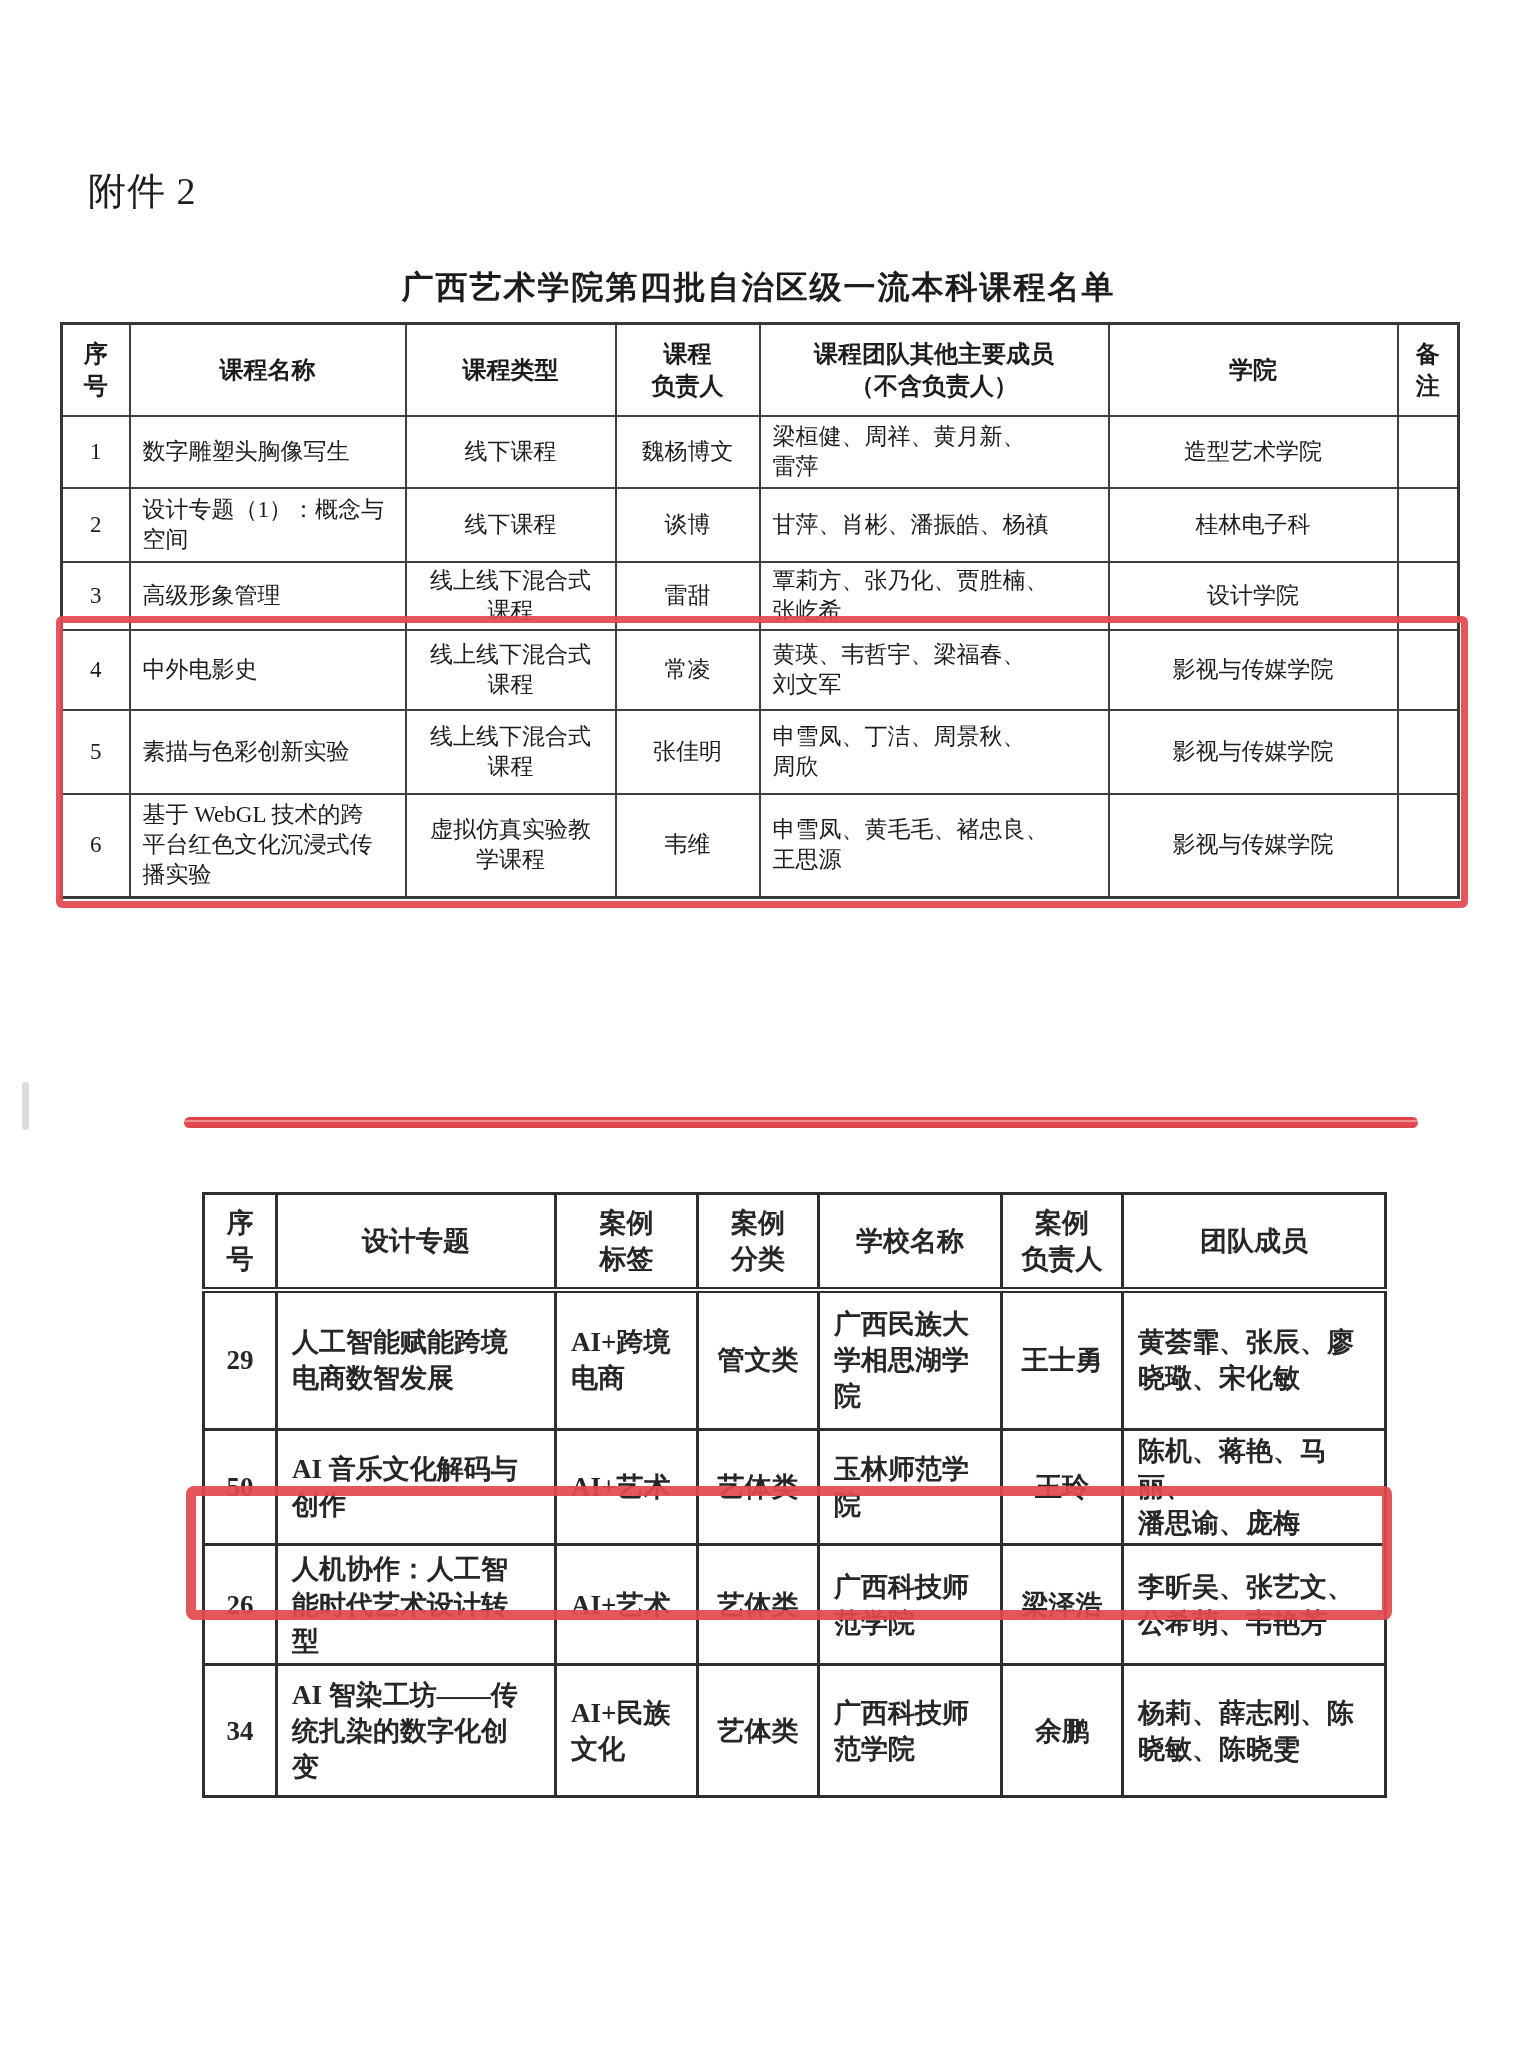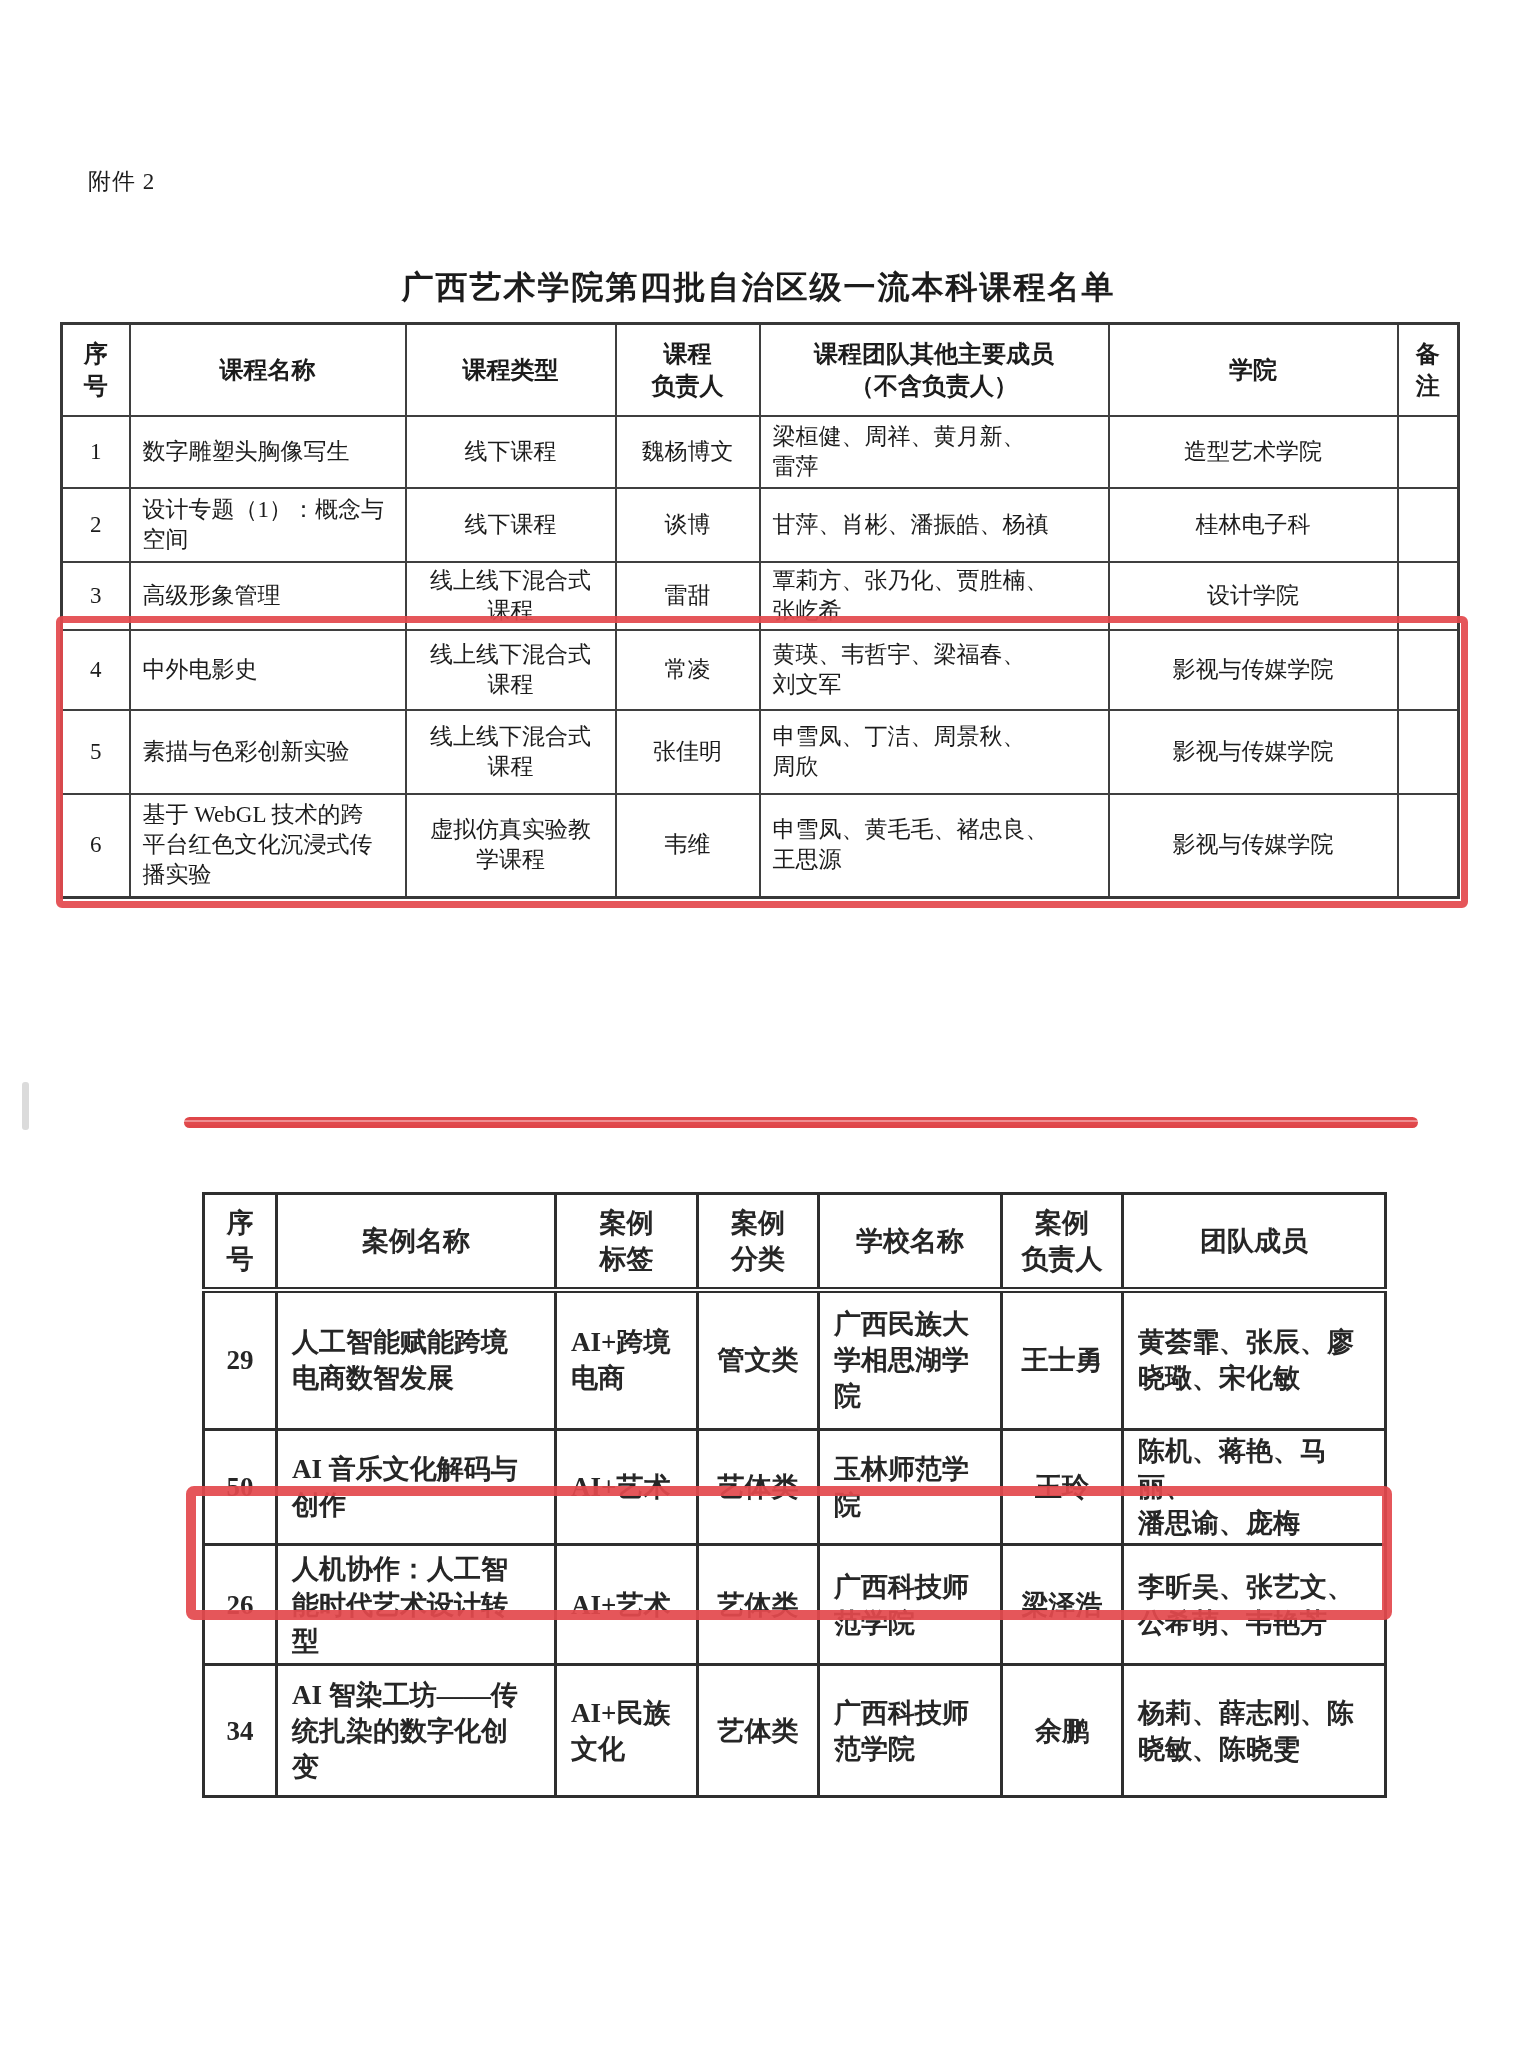--- a/index.html
+++ b/index.html
@@ -3,21 +3,21 @@
 <meta charset="utf-8">
 <style>
   html,body{margin:0;padding:0;}
   body{
     width:1536px;height:2048px;background:#ffffff;position:relative;
     font-family:"Liberation Serif","DejaVu Serif",serif;color:#1c1c1c;
     overflow:hidden;
   }
   .abs{position:absolute;}
   .cw{white-space:pre-line;}
-  #attachment{left:88px;top:166px;font-size:23px;letter-spacing:1px;}
+  #attachment{left:88px;top:166px;font-size:38px;letter-spacing:1px;}
   #title1{
     left:60px;top:266px;width:1397px;text-align:center;
     font-size:32px;font-weight:bold;letter-spacing:2px;
     font-family:"Liberation Sans","DejaVu Sans",sans-serif;
   }
   table{border-collapse:collapse;table-layout:fixed;position:absolute;background:#fff;}
   
   .t1{left:60px;top:322px;width:1397px;font-size:23px;line-height:30px;border:3px solid #383838;}
   .t1 th,.t1 td{border:2px solid #3f3f3f;padding:2px 8px;vertical-align:middle;text-align:center;overflow:hidden;}
   .t1 thead th{font-weight:600;font-size:24px;line-height:32px;}
@@ -145,21 +145,21 @@
       <col style="width:142px">
       <col style="width:121px">
       <col style="width:183px">
       <col style="width:121px">
       <col style="width:263px">
   </colgroup>
   <thead>
     <tr style="height:96px">
       <th><span class="cw">序
 号</span></th>
-      <th><span class="cw">案例名称</span></th>
+      <th><span class="cw">设计专题</span></th>
       <th><span class="cw">案例
 标签</span></th>
       <th><span class="cw">案例
 分类</span></th>
       <th><span class="cw">学校名称</span></th>
       <th><span class="cw">案例
 负责人</span></th>
       <th><span class="cw">团队成员</span></th>
     </tr>
   </thead>

